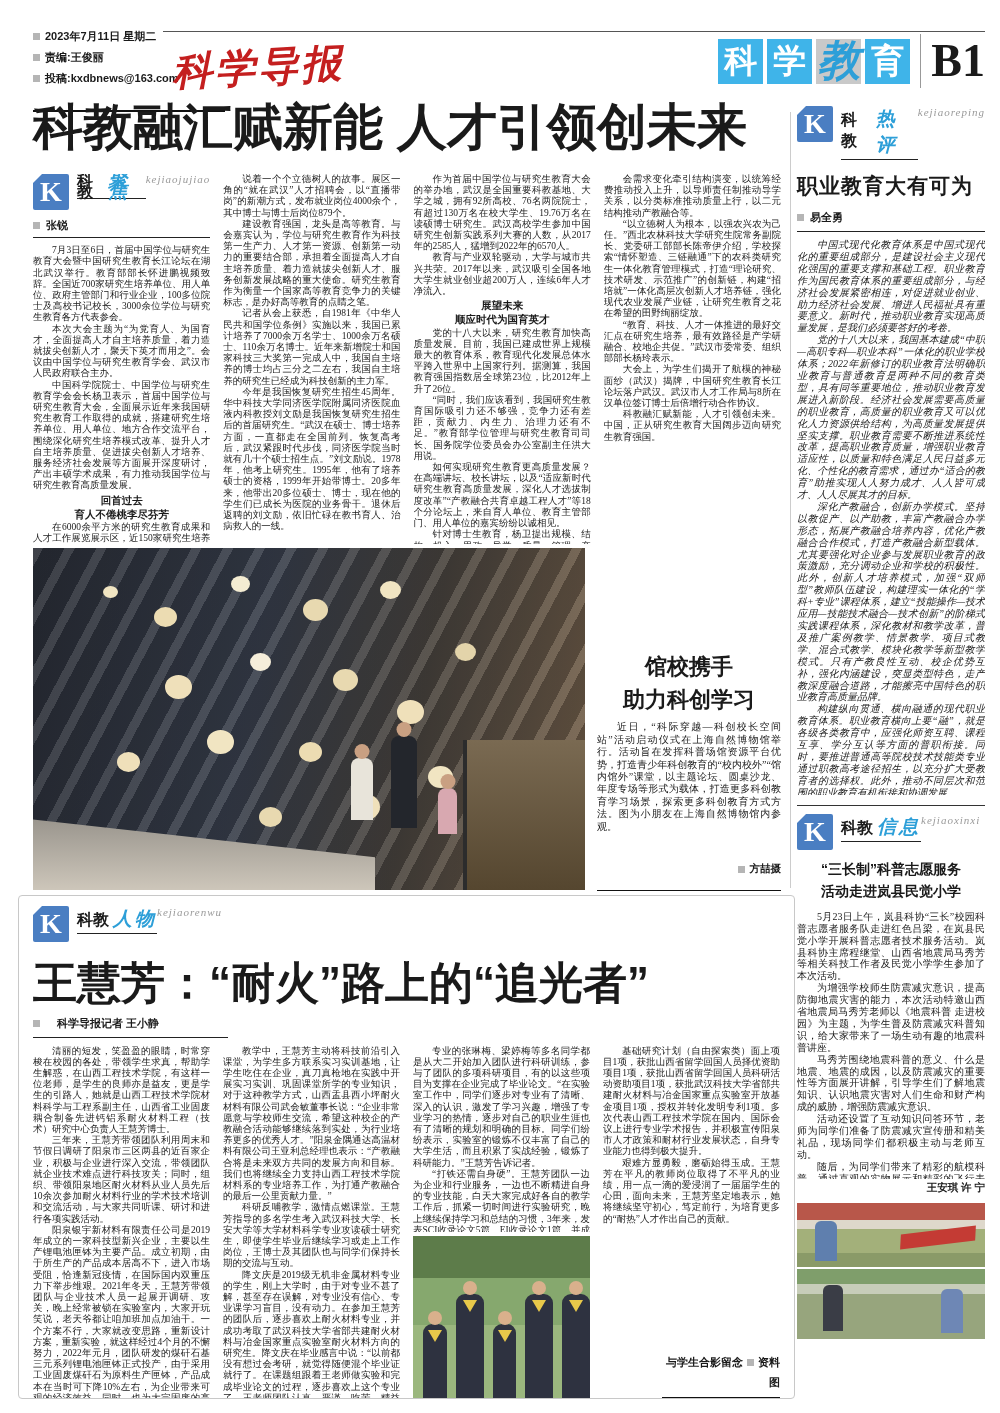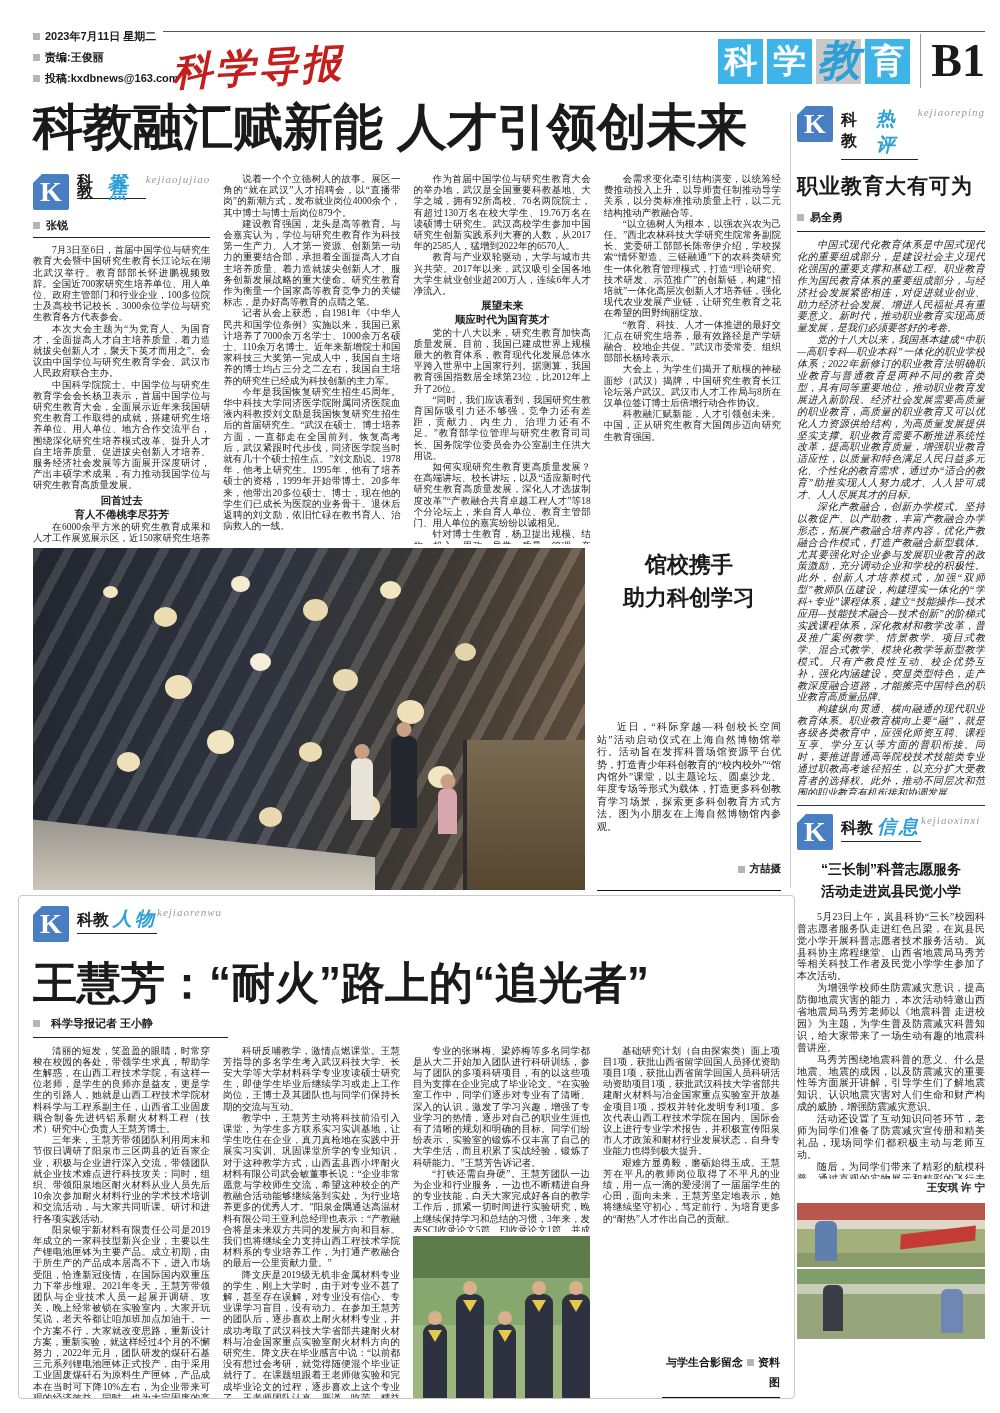--- a/index.html
+++ b/index.html
@@ -63,21 +63,21 @@
       background:linear-gradient(to top,#cdc6ba,#8f8b84);clip-path:polygon(0 18%,100% 62%,100% 100%,0 100%);}
   .case{position:absolute;right:0;bottom:0;width:118px;height:150px;
       background:linear-gradient(#7a6a52,#55462f);border-left:4px solid #2c2c2c;}
   .fig{position:absolute;border-radius:8px 8px 0 0;}
   .fig::before{content:"";position:absolute;top:-14px;left:50%;transform:translateX(-50%);
       width:15px;height:15px;border-radius:50%;background:#c9a082;}
   .fig1{right:168px;bottom:62px;width:26px;height:92px;background:#23262c;}
   .fig2{right:212px;bottom:70px;width:22px;height:62px;background:#e8e4da;}
   .fig3{right:128px;bottom:56px;width:19px;height:46px;background:#d8a8b0;}
   .caption-box{position:absolute;right:0;top:0;width:184px;height:342px;border-bottom:1px solid #111;}
-  .cap-title{text-align:center;font-family:"Liberation Sans",sans-serif;
+  .cap-title{margin-top:102px;text-align:center;font-family:"Liberation Sans",sans-serif;
              font-weight:900;font-size:22px;line-height:1.5;}
   .cap-text{position:absolute;bottom:47px;left:0;right:0;font-size:10px;line-height:12.4px;
             text-align:justify;text-indent:2em;}
   .cap-credit{position:absolute;bottom:14px;right:0;display:flex;align-items:center;gap:5px;
               font-family:"Liberation Sans",sans-serif;font-weight:700;font-size:10.5px;}
 
   
   .vdiv{position:absolute;left:790px;top:112px;width:1px;height:776px;background:#ccc;}
   .sidebar{position:absolute;left:797px;top:106px;width:188px;}
   .sb-title{font-family:"Liberation Sans",sans-serif;font-weight:900;font-size:21px;margin:12px 0 4px;
@@ -99,21 +99,21 @@
   .xp2::before{content:"";position:absolute;left:26px;top:16px;width:20px;height:46px;background:#3a3d46;
                border-radius:6px 6px 0 0;}
   .xp2::after{content:"";position:absolute;right:22px;top:20px;width:22px;height:44px;background:#6e87b5;
               border-radius:6px 6px 0 0;}
 
   
   .bottom-box{position:absolute;left:18px;top:895px;width:777px;height:504px;border:1px solid #c8c8c8;
               border-radius:4px;padding:10px 14px;box-sizing:border-box;}
   .rw-title{font-family:"Liberation Sans",sans-serif;font-weight:900;font-size:44px;line-height:1.15;
             margin:16px 0 2px;white-space:nowrap;}
-  .rw-byline{display:flex;align-items:center;gap:11px;width:195px;border-bottom:1px solid #222;
+  .rw-byline{display:flex;align-items:center;gap:17px;width:195px;border-bottom:1px solid #222;
              font-family:"Liberation Sans",sans-serif;font-weight:700;font-size:11px;
              padding:5px 0 6px;margin-bottom:8px;}
   .rw-cols{display:flex;gap:13px;height:352px;}
   .rwcol{flex:1;overflow:hidden;font-size:9.5px;line-height:11.2px;display:flex;flex-direction:column;}
   .rw-text{overflow:hidden;}
   .grad-photo{margin-top:4px;flex:1;position:relative;overflow:hidden;
       background:linear-gradient(#5d7c4a 0 26%,#86a86e 26% 55%,#9bb77e 55% 100%);}
   .grads{position:absolute;bottom:0;left:10px;right:0;display:flex;align-items:flex-end;gap:9px;}
   .grad{width:28px;height:104px;background:#2e3240;border-radius:9px 9px 0 0;position:relative;}
   .grad::before{content:"";position:absolute;top:-13px;left:50%;transform:translateX(-50%);
@@ -314,22 +314,22 @@
     <div class="rw-cols">
       <div class="rwcol">
         <div class="rw-text">
             <p class="para">清丽的短发，笑盈盈的眼睛，时常穿梭在校园的各处，带领学生求真，帮助学生解惑，在山西工程技术学院，有这样一位老师，是学生的良师亦是益友，更是学生的引路人，她就是山西工程技术学院材料科学与工程系副主任，山西省工业固废耦合制备先进钙铝系耐火材料工程（技术）研究中心负责人王慧芳博士。</p>
             <p class="para">三年来，王慧芳带领团队利用周末和节假日调研了阳泉市三区两县的近百家企业，积极与企业进行深入交流，带领团队就企业技术难点进行科技攻关；同时，组织、带领阳泉地区耐火材料从业人员先后10余次参加耐火材料行业的学术技术培训和交流活动，与大家共同听课、研讨和进行各项实践活动。</p>
             <p class="para">阳泉银宇新材料有限责任公司是2019年成立的一家科技型新兴企业，主要以生产锂电池匣钵为主要产品。成立初期，由于所生产的产品成本居高不下，进入市场受阻，恰逢新冠疫情，在国际国内双重压力下举步维艰。2021年冬天，王慧芳带领团队与企业技术人员一起展开调研、攻关，晚上经常被锁在实验室内，大家开玩笑说，老天爷都让咱加班加点加油干。一个方案不行，大家就改变思路，重新设计方案，重新实验，就这样经过4个月的不懈努力，2022年元月，团队研发的煤矸石基三元系列锂电池匣钵正式投产，由于采用工业固废煤矸石为原料生产匣钵，产品成本在当时可下降10%左右，为企业带来可观的经济效益，同时，也为大宗固废的高值利用探索了新思路，具有重要的社会意义。</p>
           </div>
       </div>
       <div class="rwcol">
         <div class="rw-text">
+            <p class="para">教学中，王慧芳主动将科技前沿引入课堂，为学生多方联系实习实训基地，让学生吃住在企业，真刀真枪地在实践中开展实习实训、巩固课堂所学的专业知识，对于这种教学方式，山西盂县西小坪耐火材料有限公司武会敏董事长说：“企业非常愿意与学校师生交流，希望这种校企的产教融合活动能够继续落到实处，为行业培养更多的优秀人才。”阳泉金隅通达高温材料有限公司王亚利总经理也表示：“产教融合将是未来双方共同的发展方向和目标。我们也将继续全力支持山西工程技术学院材料系的专业培养工作，为打通产教融合的最后一公里贡献力量。”</p>
             <p class="para">科研反哺教学，激情点燃课堂。王慧芳指导的多名学生考入武汉科技大学、长安大学等大学材料科学专业攻读硕士研究生，即使学生毕业后继续学习或走上工作岗位，王博士及其团队也与同学们保持长期的交流与互动。</p>
-            <p class="para">教学中，王慧芳主动将科技前沿引入课堂，为学生多方联系实习实训基地，让学生吃住在企业，真刀真枪地在实践中开展实习实训、巩固课堂所学的专业知识，对于这种教学方式，山西盂县西小坪耐火材料有限公司武会敏董事长说：“企业非常愿意与学校师生交流，希望这种校企的产教融合活动能够继续落到实处，为行业培养更多的优秀人才。”阳泉金隅通达高温材料有限公司王亚利总经理也表示：“产教融合将是未来双方共同的发展方向和目标。我们也将继续全力支持山西工程技术学院材料系的专业培养工作，为打通产教融合的最后一公里贡献力量。”</p>
             <p class="para">降文庆是2019级无机非金属材料专业的学生，刚上大学时，由于对专业不甚了解，甚至存在误解，对专业没有信心、专业课学习盲目，没有动力。在参加王慧芳的团队后，逐步喜欢上耐火材料专业，并成功考取了武汉科技大学省部共建耐火材料与冶金国家重点实验室耐火材料方向的研究生。降文庆在毕业感言中说：“以前都没有想过会考研，就觉得随便混个毕业证就行了。在课题组跟着王老师做实验和完成毕业论文的过程，逐步喜欢上这个专业了。王老师团队认真、严谨、吃苦、精益求精的工作作风对我影响很大，非常怀念在课题组的时光。”</p>
           </div>
       </div>
       <div class="rwcol">
         <div class="rw-text" style="height:186px;">
             <p class="para">专业的张琳梅、梁婷梅等多名同学都是从大二开始加入团队进行科研训练，参与了团队的多项科研项目，有的以这些项目为支撑在企业完成了毕业论文。“在实验室工作中，同学们逐步对专业有了清晰、深入的认识，激发了学习兴趣，增强了专业学习的热情，逐步对自己的职业生涯也有了清晰的规划和明确的目标。同学们纷纷表示，实验室的锻炼不仅丰富了自己的大学生活，而且积累了实战经验，锻炼了科研能力。”王慧芳告诉记者。</p>
             <p class="para">“打铁还需自身硬”。王慧芳团队一边为企业和行业服务，一边也不断精进自身的专业技能，白天大家完成好各自的教学工作后，抓紧一切时间进行实验研究，晚上继续保持学习和总结的习惯，3年来，发表SCI收录论文5篇，EI收录论文1篇，并成功获批山西省</p>
           </div>
         <div class="grad-photo">
           <div class="grads">

